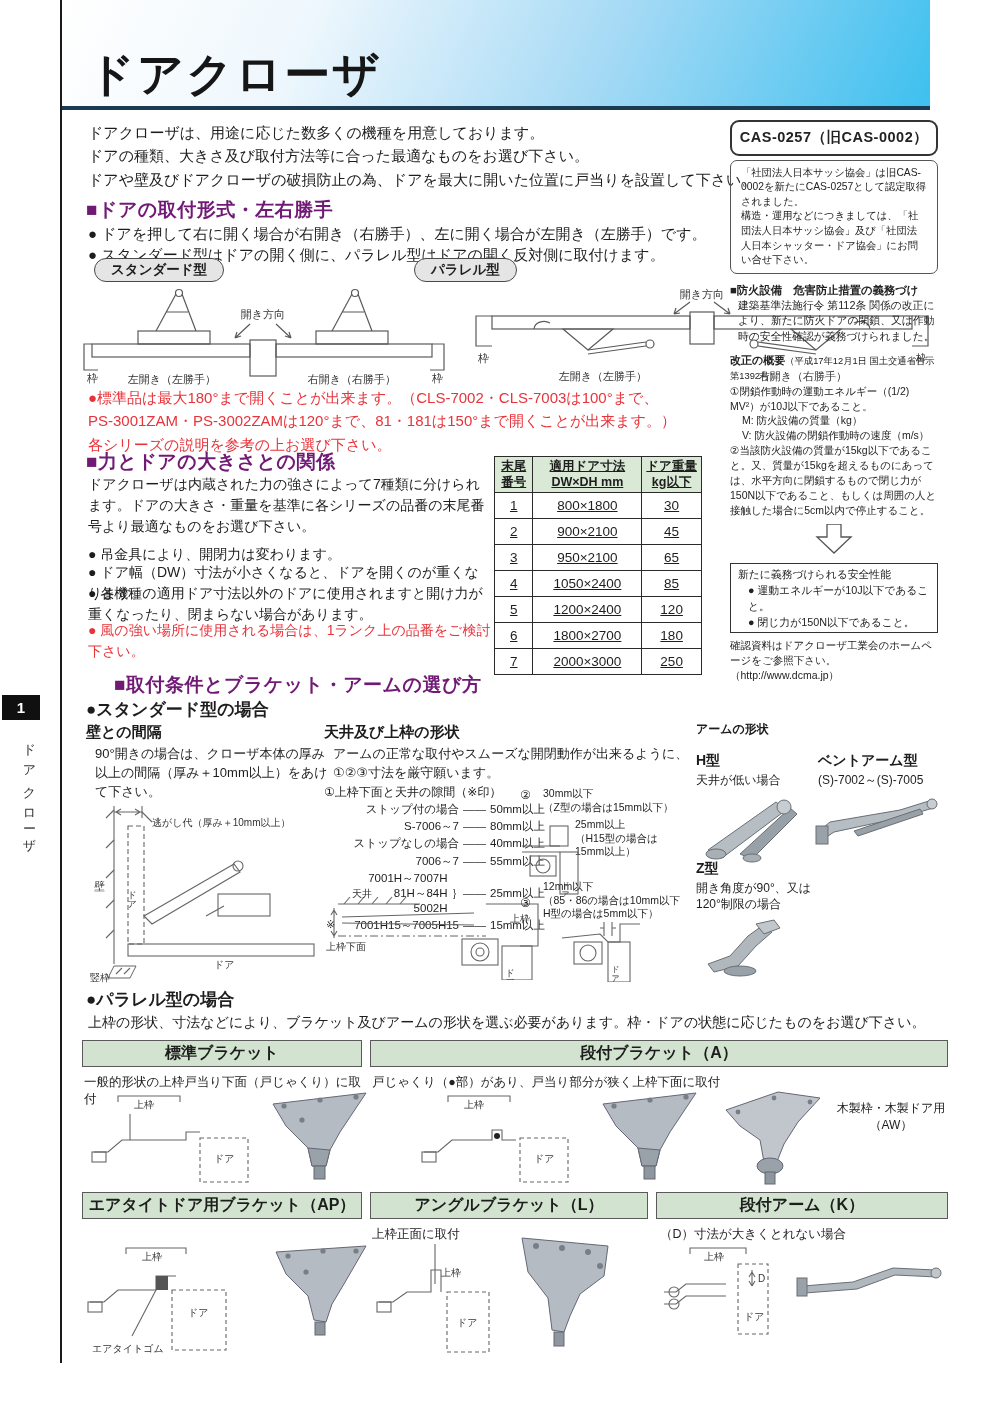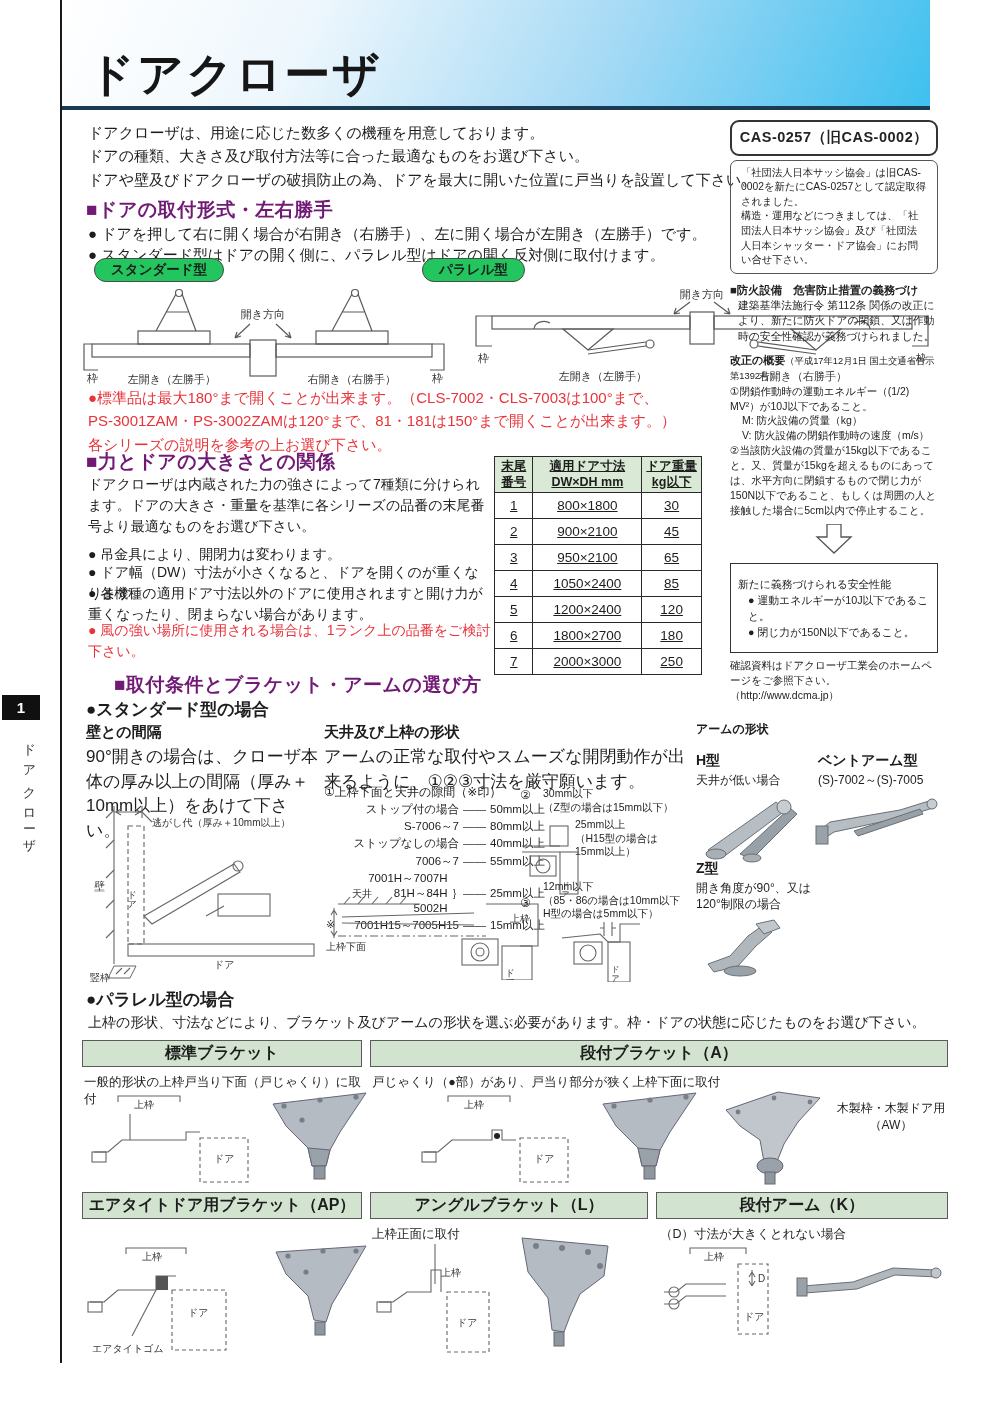--- a/index.html
+++ b/index.html
@@ -6,38 +6,38 @@
   body{font-family:"Liberation Sans","DejaVu Sans",sans-serif;color:#1d1d1d;}
   #page{position:relative;width:1000px;height:1414px;background:#fff;overflow:hidden;}
   .abs{position:absolute;}
   .pre{white-space:pre-line;}
   .blue-head{color:#701a75;font-weight:bold;font-size:19px;letter-spacing:.5px;}
   .sub-head{font-weight:bold;font-size:17px;}
   .col-head{font-weight:bold;font-size:15px;}
   .red{color:#e8333a;}
   .body15{font-size:15px;line-height:1.55;}
   .body14{font-size:14px;line-height:1.5;}
-  .body13{font-size:17px;line-height:1.45;}
+  .body13{font-size:13px;line-height:1.45;margin-left:9px;}
   .pill{display:inline-block;padding:2px 16px;border:1.5px solid #4a4a4a;border-radius:14px;
-        background:#22c55e;font-size:13.5px;font-weight:bold;}
+        background:#e5e5e5;font-size:13.5px;font-weight:bold;}
   .vrule{position:absolute;left:60px;top:0;width:2px;height:1363px;background:#1a1a1a;}
   .band{position:absolute;left:62px;top:0;width:868px;height:106px;
         background:linear-gradient(115deg,#ffffff 0%,#eef7fd 28%,#a6daf5 62%,#3ec0ef 100%);
         border-bottom:4px solid #1b3b53;}
   .title{font-size:46px;font-weight:bold;color:#161616;letter-spacing:2px;}
   table.sz{border-collapse:collapse;width:208px;font-size:13.5px;text-decoration:underline;}
   table.sz th,table.sz td{border:1px solid #2a2a2a;text-align:center;padding:2px 3px;}
   table.sz th{background:#d9e9d5;font-weight:bold;font-size:12.5px;line-height:1.25;white-space:pre-line;}
   table.sz td{height:21px;}
   .side{position:absolute;left:730px;width:208px;font-size:10.5px;line-height:1.42;color:#222;}
   .cert1{border:2px solid #333;border-radius:9px;text-align:center;padding:5px 4px 6px;}
   .cert1 .t{font-size:16px;font-weight:bold;letter-spacing:4px;}
   .cert1 .n{font-size:14.5px;font-weight:bold;letter-spacing:.5px;}
   .cert2{border:1px solid #555;border-radius:7px;padding:5px 10px;margin-top:4px;font-size:10.3px;}
-  .safebox{border:1.5px solid #333;padding:12px 7px;font-size:10.8px;line-height:1.5;}
+  .safebox{border:1.5px solid #333;padding:2px 7px;font-size:10.8px;line-height:1.5;}
   .greenbar{position:absolute;height:27px;background:#d2e4d0;border:1px solid #5a5a5a;
             display:flex;align-items:center;justify-content:center;font-size:16px;font-weight:bold;box-sizing:border-box;}
   .cap{font-size:12.5px;color:#222;}
   .tab1{position:absolute;left:2px;top:695px;width:38px;height:25px;background:#101010;color:#fff;
         display:flex;align-items:center;justify-content:center;font-size:15px;font-weight:bold;}
   .sideword{position:absolute;left:20px;top:734px;writing-mode:vertical-rl;font-size:13px;letter-spacing:7px;color:#333;}
   .speclist{font-size:11.5px;line-height:1.32;width:222px;}
   .specrow{display:flex;align-items:center;margin-bottom:2px;}
   .specrow .nm{flex:1;text-align:right;white-space:pre-line;}
   .specrow .dash{padding:0 4px;color:#333;}
@@ -61,21 +61,21 @@
 
   <div class="abs body15 pre" style="left:88px;top:121px;width:850px;">ドアクローザは、用途に応じた数多くの機種を用意しております。
 ドアの種類、大きさ及び取付方法等に合った最適なものをお選び下さい。
 ドアや壁及びドアクローザの破損防止の為、ドアを最大に開いた位置に戸当りを設置して下さい。</div>
 
   <div class="abs blue-head" style="left:86px;top:197px;">■ドアの取付形式・左右勝手</div>
   <div class="abs body15" style="left:88px;top:222px;">● ドアを押して右に開く場合が右開き（右勝手）、左に開く場合が左開き（左勝手）です。</div>
   <div class="abs body15" style="left:88px;top:243px;">● スタンダード型はドアの開く側に、パラレル型はドアの開く反対側に取付けます。</div>
 
   <div class="abs pill" style="left:94px;top:258px;">スタンダード型</div>
-  <div class="abs pill" style="left:414px;top:258px;margin-left:8px;">パラレル型</div>
+  <div class="abs pill" style="left:414px;top:258px;">パラレル型</div>
 
   <svg class="abs" style="left:80px;top:284px;" width="370" height="102" viewBox="0 0 370 102">
     <g stroke="#5a5a5a" fill="none" stroke-width="1.2">
       <path d="M12,60 H4 V86 H18"></path>
         <path d="M352,60 H364 V86 H350"></path>
       <rect x="12" y="60" width="158" height="13"></rect>
         <rect x="196" y="60" width="156" height="13"></rect>
       <rect x="170" y="56" width="26" height="36"></rect>
       <rect x="58" y="47" width="72" height="13"></rect>
         <rect x="236" y="47" width="72" height="13"></rect>

